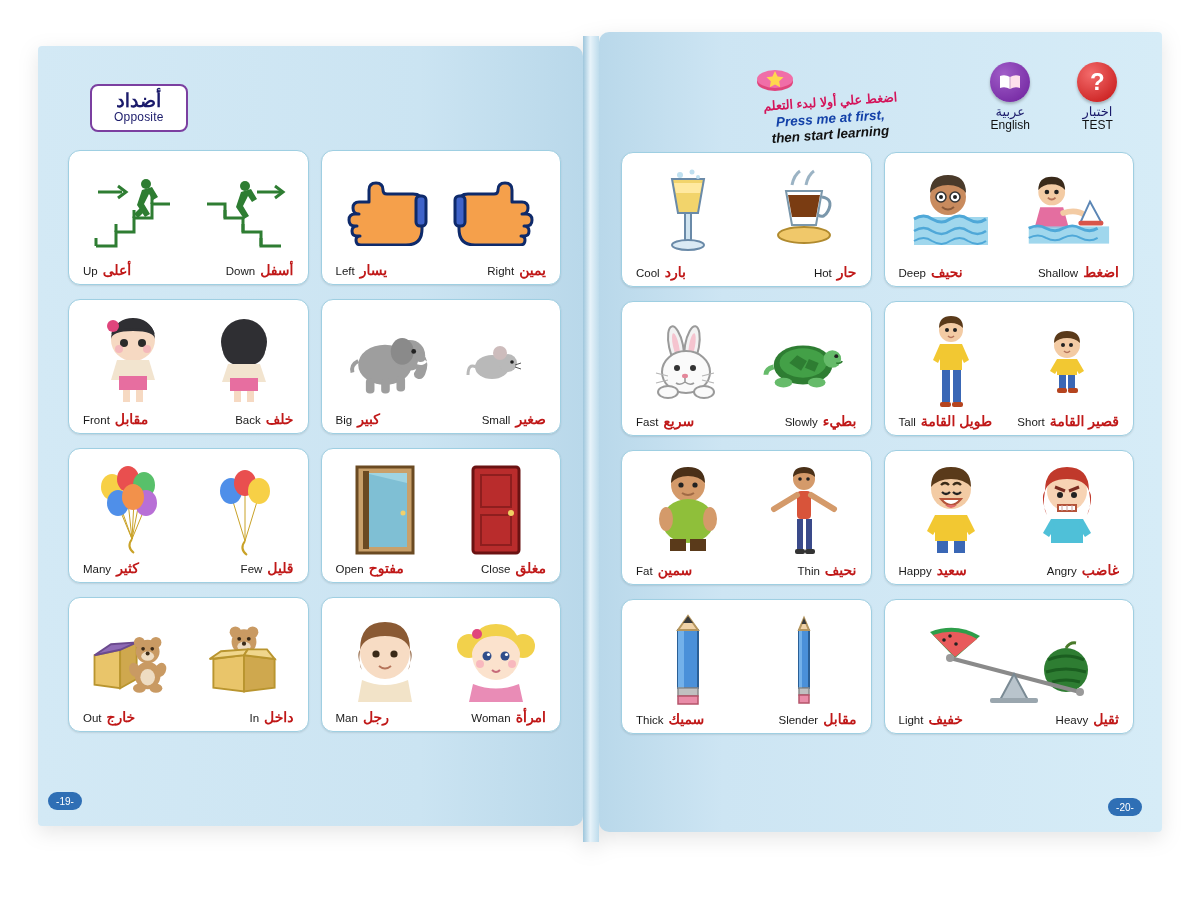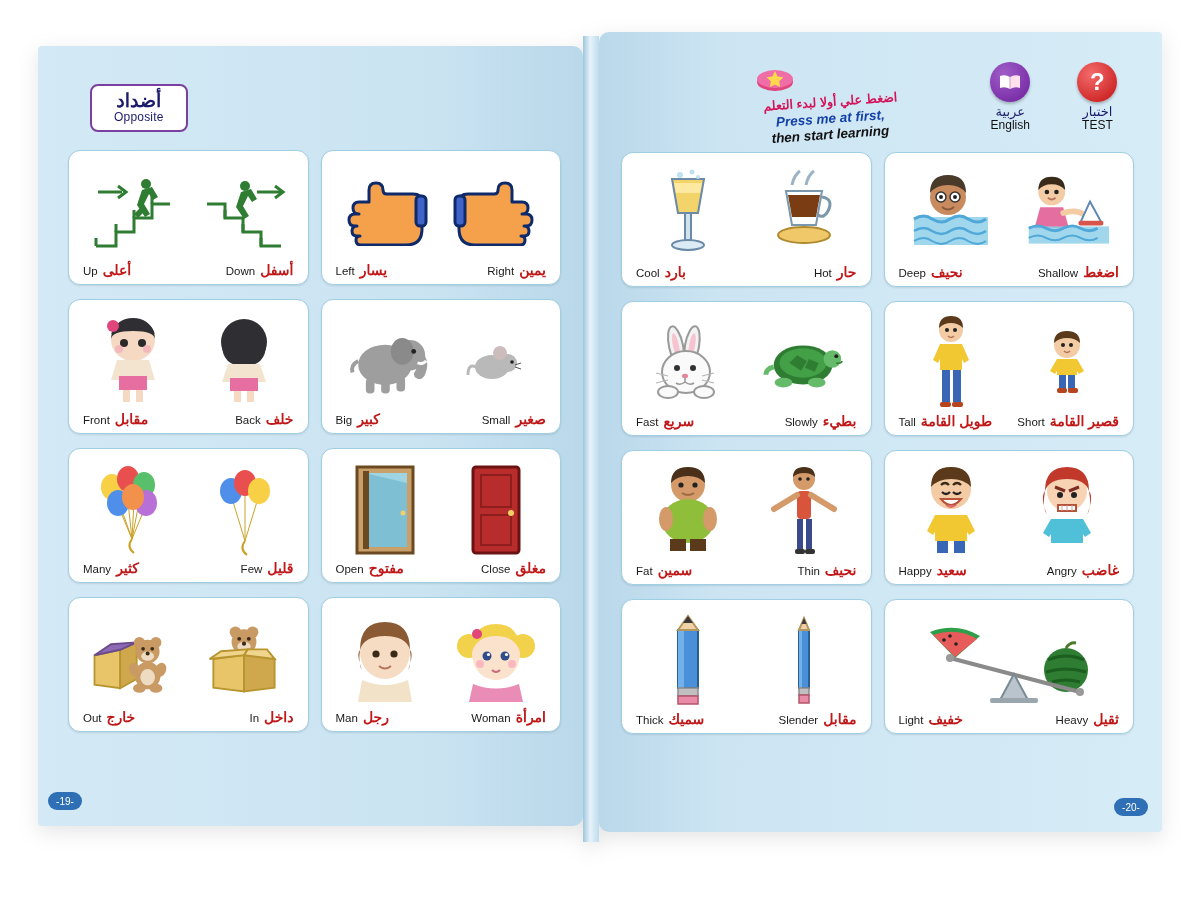--- a/index.html
+++ b/index.html
@@ -207,21 +207,21 @@
     height: 18px;
     border-radius: 9px;
     background: #2f6fb5;
     color: #fff;
     font-size: 10px;
     display: flex;
     align-items: center;
     justify-content: center;
   }
   .pagenum.left { left: 10px; }
-  .pagenum.right { right: 14px; }
+  .pagenum.right { right: 20px; }
 
   
   svg { display: block; }
 </style>
 </head>
 <body>
 
 <div class="page-wrap">
   <div class="book">
 

